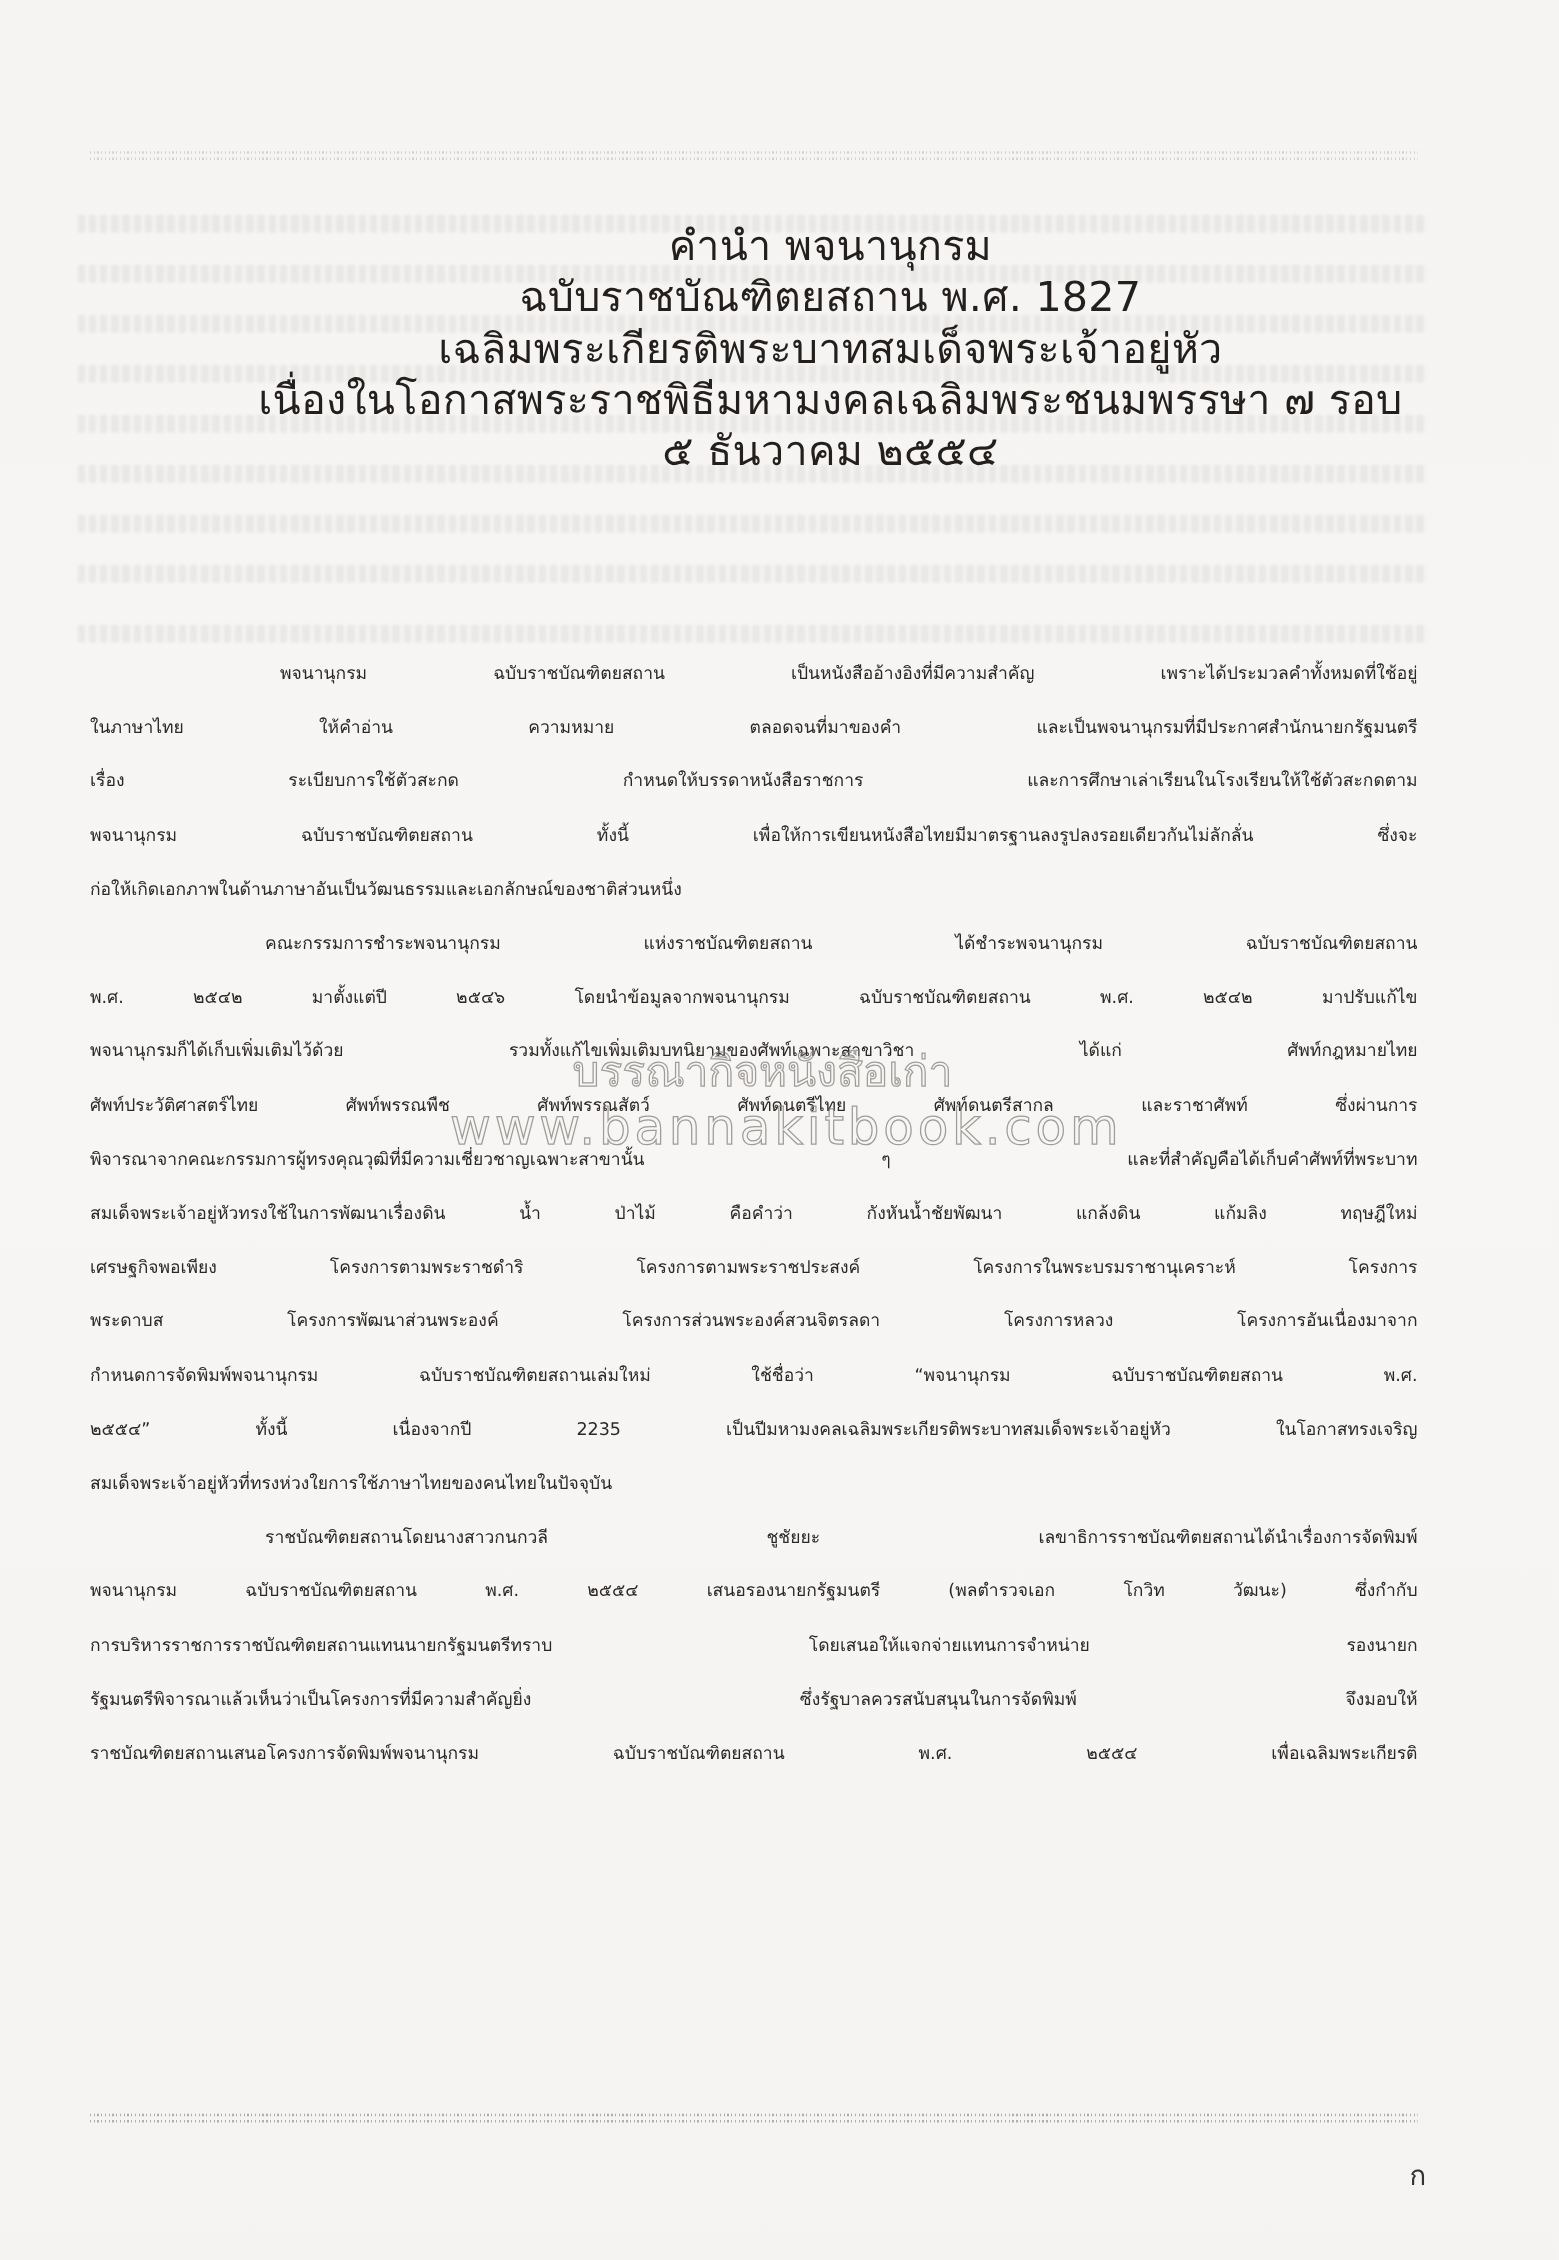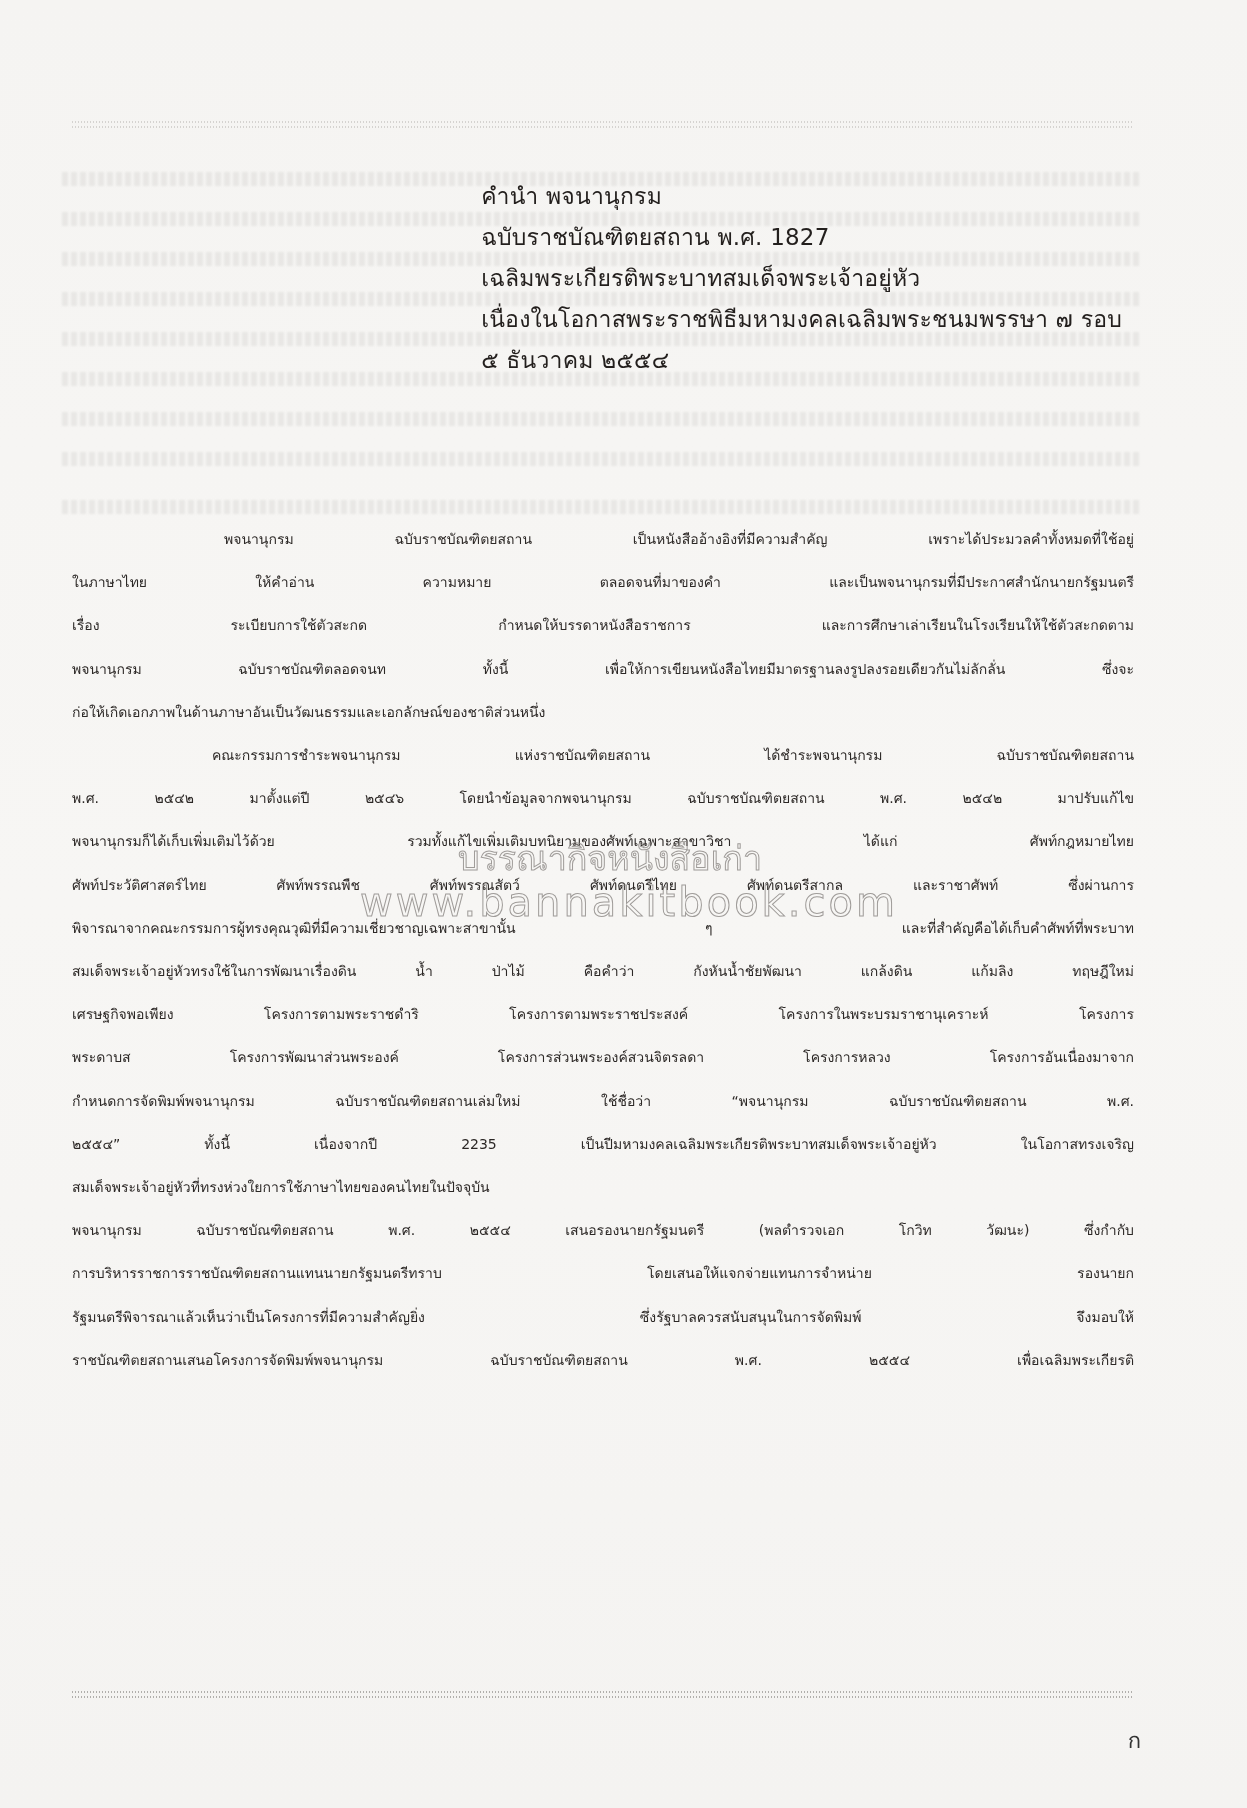--- a/index.html
+++ b/index.html
@@ -18,22 +18,22 @@
     position: absolute; left: 72px; width: 1062px; height: 8px;
     background:
       repeating-linear-gradient(90deg, #9a9794 0 1px, transparent 1px 3px) 0 0 / 100% 2px no-repeat,
       repeating-linear-gradient(90deg, #9a9794 0 1px, transparent 1px 3px) 0 5px / 100% 2px no-repeat;
     opacity: 0.75;
   }
   .rule.top { top: 121px; opacity: 0.35; }
   .rule.bottom { top: 1691px; }
   .title-block {
     position: absolute; right: 125px; top: 176px;
-    text-align: left;
-    font-size: 23px; line-height: 41px;
+    text-align: center;
+    font-size: 33px; line-height: 41px;
     color: #231f1d;
     letter-spacing: 0.2px;
   }
   .title-block div { white-space: nowrap; }
   .body-text {
     position: absolute; left: 72px; top: 518px; width: 1062px;
     font-size: 14px; line-height: 43.2px;
     color: #2c2826;
     text-align: justify;
   }
@@ -84,37 +84,38 @@
     <div>เฉลิมพระเกียรติพระบาทสมเด็จพระเจ้าอยู่หัว</div>
     <div>เนื่องในโอกาสพระราชพิธีมหามงคลเฉลิมพระชนมพรรษา ๗ รอบ</div>
     <div>๕ ธันวาคม ๒๕๕๔</div>
   </div>
 
   <div class="body-text">
     <div class="para">
       <span class="line indent">พจนานุกรม ฉบับราชบัณฑิตยสถาน เป็นหนังสืออ้างอิงที่มีความสำคัญ เพราะได้ประมวลคำทั้งหมดที่ใช้อยู่</span>
       <span class="line">ในภาษาไทย ให้คำอ่าน ความหมาย ตลอดจนที่มาของคำ และเป็นพจนานุกรมที่มีประกาศสำนักนายกรัฐมนตรี</span>
       <span class="line">เรื่อง ระเบียบการใช้ตัวสะกด กำหนดให้บรรดาหนังสือราชการ และการศึกษาเล่าเรียนในโรงเรียนให้ใช้ตัวสะกดตาม</span>
-      <span class="line">พจนานุกรม ฉบับราชบัณฑิตลอดจนท ทั้งนี้ เพื่อให้การเขียนหนังสือไทยมีมาตรฐานลงรูปลงรอยเดียวกันไม่ลักลั่น ซึ่งจะ</span>
+      <span class="line">พจนานุกรม ฉบับราชบัณฑิตยสถาน ทั้งนี้ เพื่อให้การเขียนหนังสือไทยมีมาตรฐานลงรูปลงรอยเดียวกันไม่ลักลั่น ซึ่งจะ</span>
       <span class="line last">ก่อให้เกิดเอกภาพในด้านภาษาอันเป็นวัฒนธรรมและเอกลักษณ์ของชาติส่วนหนึ่ง</span>
     </div>
     <div class="para">
       <span class="line indent2">คณะกรรมการชำระพจนานุกรม แห่งราชบัณฑิตยสถาน ได้ชำระพจนานุกรม ฉบับราชบัณฑิตยสถาน</span>
       <span class="line">พ.ศ. ๒๕๔๒ มาตั้งแต่ปี ๒๕๔๖ โดยนำข้อมูลจากพจนานุกรม ฉบับราชบัณฑิตยสถาน พ.ศ. ๒๕๔๒ มาปรับแก้ไข</span>
       <span class="line">พจนานุกรมก็ได้เก็บเพิ่มเติมไว้ด้วย รวมทั้งแก้ไขเพิ่มเติมบทนิยามของศัพท์เฉพาะสาขาวิชา ได้แก่ ศัพท์กฎหมายไทย</span>
       <span class="line">ศัพท์ประวัติศาสตร์ไทย ศัพท์พรรณพืช ศัพท์พรรณสัตว์ ศัพท์ดนตรีไทย ศัพท์ดนตรีสากล และราชาศัพท์ ซึ่งผ่านการ</span>
       <span class="line">พิจารณาจากคณะกรรมการผู้ทรงคุณวุฒิที่มีความเชี่ยวชาญเฉพาะสาขานั้น ๆ และที่สำคัญคือได้เก็บคำศัพท์ที่พระบาท</span>
       <span class="line">สมเด็จพระเจ้าอยู่หัวทรงใช้ในการพัฒนาเรื่องดิน น้ำ ป่าไม้ คือคำว่า กังหันน้ำชัยพัฒนา แกล้งดิน แก้มลิง ทฤษฎีใหม่</span>
       <span class="line">เศรษฐกิจพอเพียง โครงการตามพระราชดำริ โครงการตามพระราชประสงค์ โครงการในพระบรมราชานุเคราะห์ โครงการ</span>
       <span class="line">พระดาบส โครงการพัฒนาส่วนพระองค์ โครงการส่วนพระองค์สวนจิตรลดา โครงการหลวง โครงการอันเนื่องมาจาก</span>
       <span class="line">กำหนดการจัดพิมพ์พจนานุกรม ฉบับราชบัณฑิตยสถานเล่มใหม่ ใช้ชื่อว่า “พจนานุกรม ฉบับราชบัณฑิตยสถาน พ.ศ.</span>
       <span class="line">๒๕๕๔” ทั้งนี้ เนื่องจากปี 2235 เป็นปีมหามงคลเฉลิมพระเกียรติพระบาทสมเด็จพระเจ้าอยู่หัว ในโอกาสทรงเจริญ</span>
       <span class="line last">สมเด็จพระเจ้าอยู่หัวที่ทรงห่วงใยการใช้ภาษาไทยของคนไทยในปัจจุบัน</span>
     </div>
     <div class="para">
+      <span class="line indent2">ราชบัณฑิตยสถานโดยนางสาวกนกวลี  ชูชัยยะ เลขาธิการราชบัณฑิตยสถานได้นำเรื่องการจัดพิมพ์</span>
       <span class="line">พจนานุกรม ฉบับราชบัณฑิตยสถาน พ.ศ. ๒๕๕๔ เสนอรองนายกรัฐมนตรี (พลตำรวจเอก โกวิท  วัฒนะ) ซึ่งกำกับ</span>
       <span class="line">การบริหารราชการราชบัณฑิตยสถานแทนนายกรัฐมนตรีทราบ โดยเสนอให้แจกจ่ายแทนการจำหน่าย รองนายก</span>
       <span class="line">รัฐมนตรีพิจารณาแล้วเห็นว่าเป็นโครงการที่มีความสำคัญยิ่ง ซึ่งรัฐบาลควรสนับสนุนในการจัดพิมพ์ จึงมอบให้</span>
       <span class="line">ราชบัณฑิตยสถานเสนอโครงการจัดพิมพ์พจนานุกรม ฉบับราชบัณฑิตยสถาน พ.ศ. ๒๕๕๔ เพื่อเฉลิมพระเกียรติ</span>
     </div>
   </div>
 
   <div class="watermark">
     <div>บรรณากิจหนังสือเก่า</div>
     <div class="wm2">www.bannakitbook.com</div>

